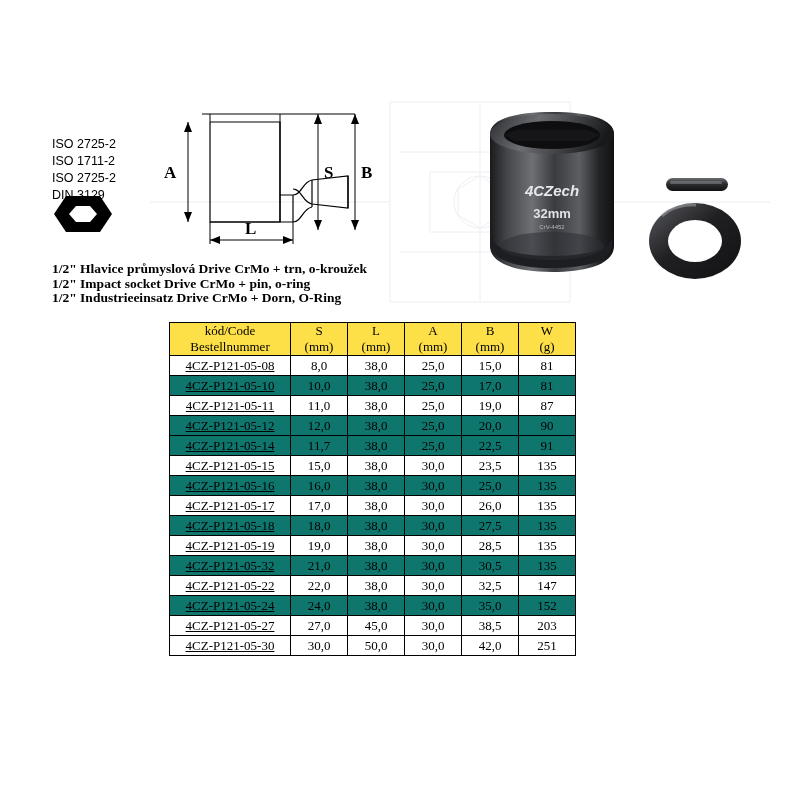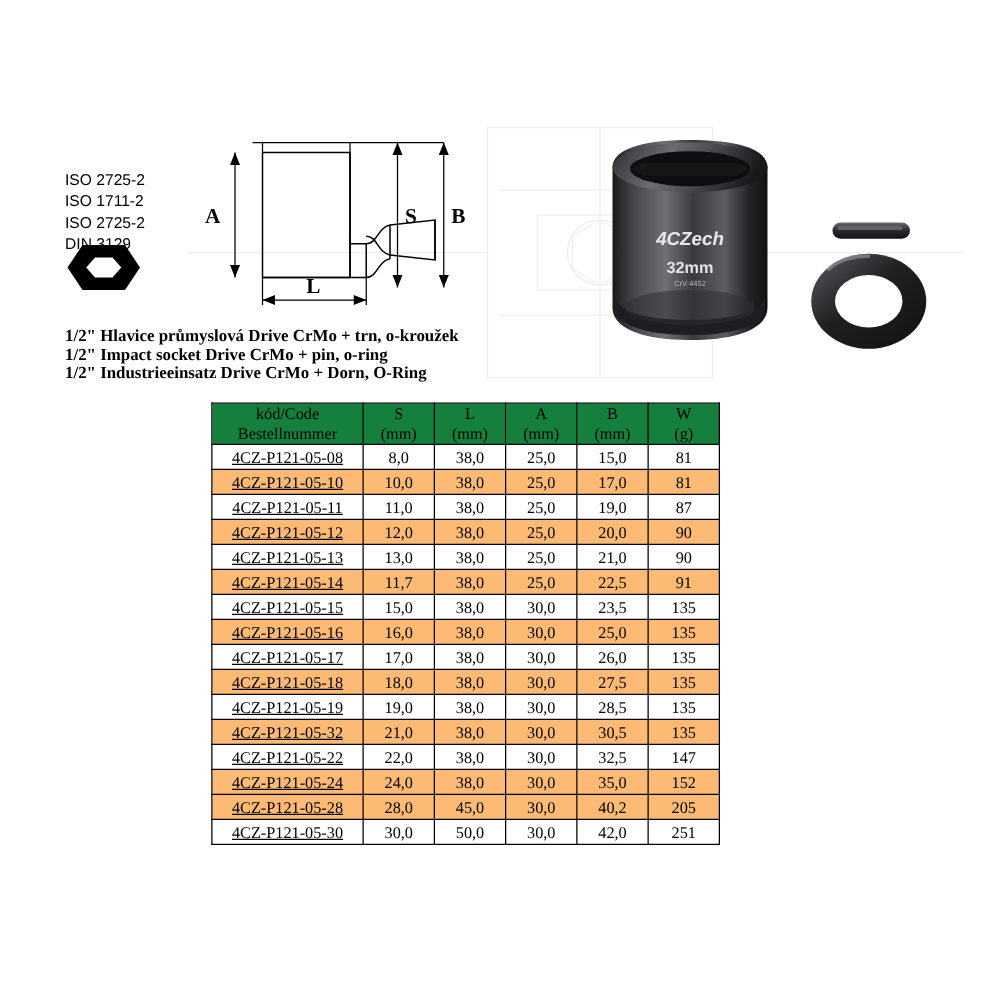--- a/index.html
+++ b/index.html
@@ -98,22 +98,22 @@
     text-align: center;
     padding: 0;
     height: 19px;
     font-weight: normal;
   }
   table.spec th {
     height: 18px;
   }
   .col-code { width: 120px; }
   .col-n { width: 56px; }
-  tr.alt td { background: #fdba74; }
-  tr.hdr th { background: #15803d; }
+  tr.alt td { background: #0f766e; }
+  tr.hdr th { background: #fde047; }
   .code-cell { padding-left: 10px; text-align: center; text-decoration: underline; }
 </style>
 </head>
 <body>
 
 <div class="page">
 
   <svg class="watermark" viewBox="0 0 620 220">
     <g stroke="#c9cfd6" stroke-width="1" fill="none">
       <rect x="240" y="10" width="180" height="200"></rect>
@@ -297,28 +297,20 @@
         <td>87</td>
       </tr>
       <tr class="alt">
         <td class="code-cell">4CZ-P121-05-12</td>
         <td>12,0</td>
         <td>38,0</td>
         <td>25,0</td>
         <td>20,0</td>
         <td>90</td>
       </tr>
-      <tr>
-        <td class="code-cell">4CZ-P121-05-13</td>
-        <td>13,0</td>
-        <td>38,0</td>
-        <td>25,0</td>
-        <td>21,0</td>
-        <td>90</td>
-      </tr>
       <tr class="alt">
         <td class="code-cell">4CZ-P121-05-14</td>
         <td>11,7</td>
         <td>38,0</td>
         <td>25,0</td>
         <td>22,5</td>
         <td>91</td>
       </tr>
       <tr>
         <td class="code-cell">4CZ-P121-05-15</td>
@@ -377,27 +369,27 @@
         <td>147</td>
       </tr>
       <tr class="alt">
         <td class="code-cell">4CZ-P121-05-24</td>
         <td>24,0</td>
         <td>38,0</td>
         <td>30,0</td>
         <td>35,0</td>
         <td>152</td>
       </tr>
-      <tr class="alt">
-        <td class="code-cell">4CZ-P121-05-28</td>
-        <td>28,0</td>
+      <tr>
+        <td class="code-cell">4CZ-P121-05-27</td>
+        <td>27,0</td>
         <td>45,0</td>
         <td>30,0</td>
-        <td>40,2</td>
-        <td>205</td>
+        <td>38,5</td>
+        <td>203</td>
       </tr>
       <tr>
         <td class="code-cell">4CZ-P121-05-30</td>
         <td>30,0</td>
         <td>50,0</td>
         <td>30,0</td>
         <td>42,0</td>
         <td>251</td>
       </tr>
     </tbody>

